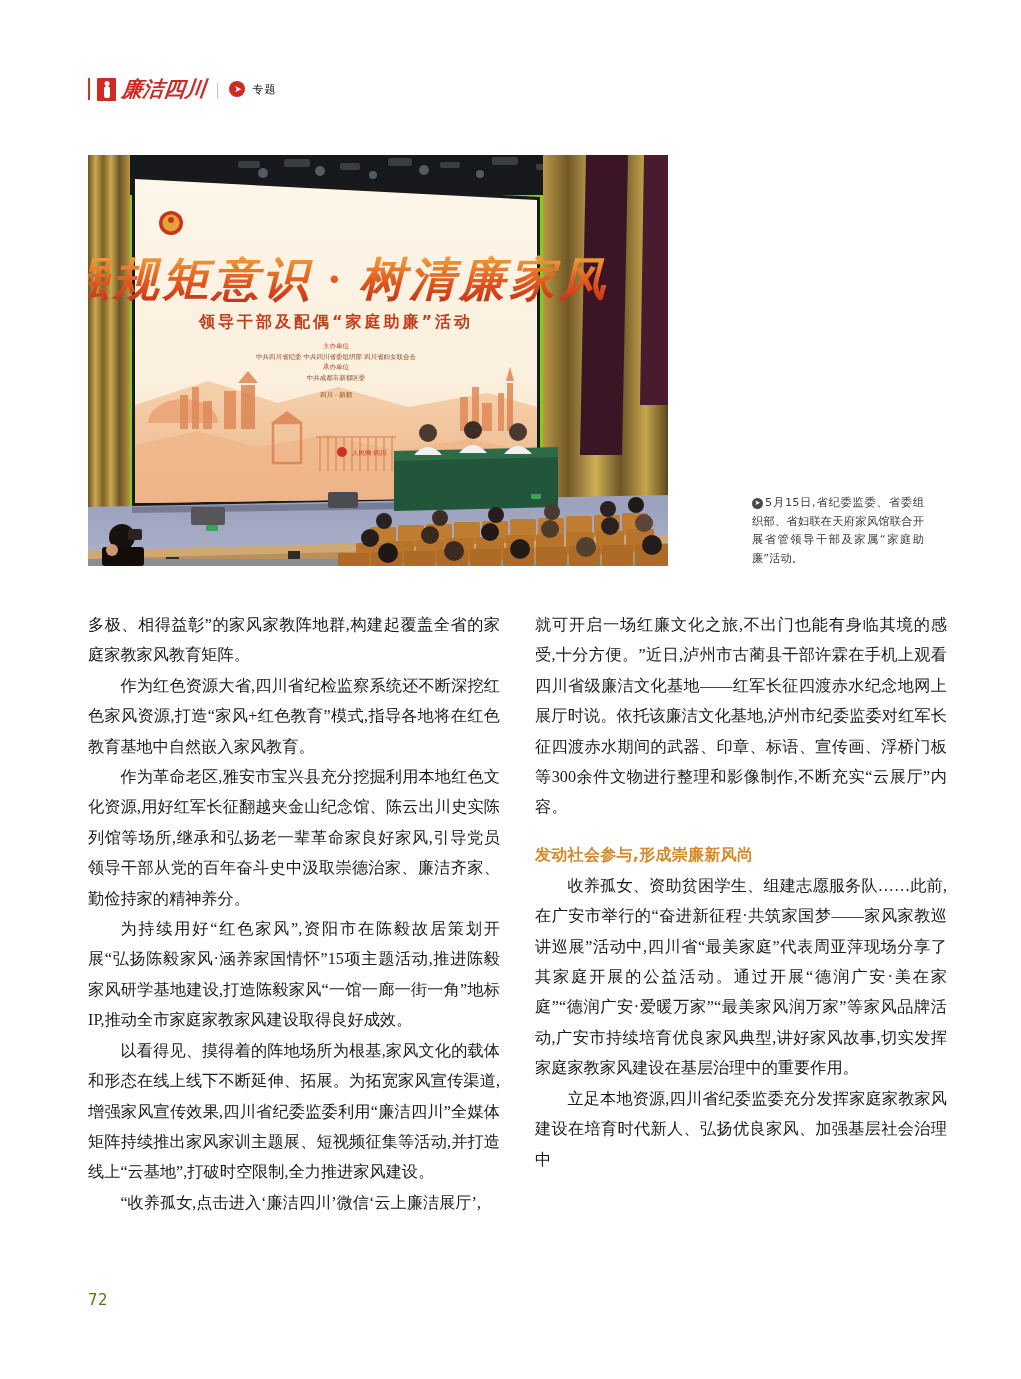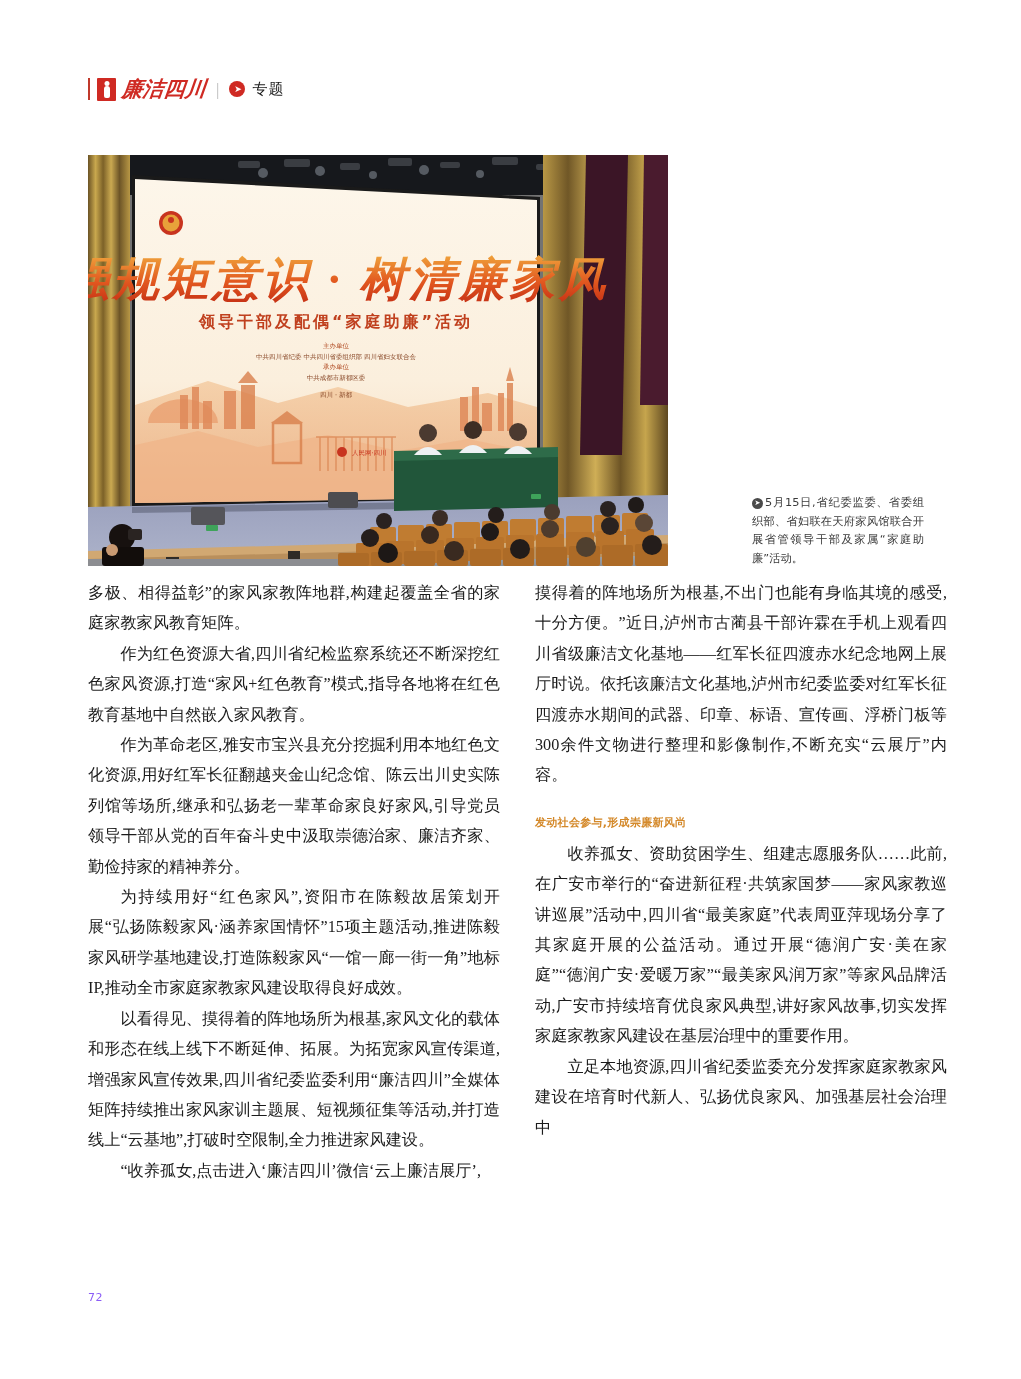--- a/index.html
+++ b/index.html
@@ -91,35 +91,35 @@
     justify-content: center;
     margin-right: 7px;
     flex: none;
     font-family: "DejaVu Sans", sans-serif;
     line-height: 1;
     padding-left: 1px;
     box-sizing: border-box;
   }
   .hdr-section {
     font-family: "DejaVu Sans", "Liberation Sans", sans-serif;
-    font-size: 15px;
+    font-size: 11px;
     color: #1a1a1a;
     letter-spacing: 1px;
     white-space: nowrap;
   }
 
   
   .photo {
     position: absolute;
     left: 88px;
     top: 155px;
     width: 580px;
     height: 411px;
     overflow: hidden;
-    background: #737373;
+    background: #84cc16;
   }
   .photo svg { display: block; }
 
   
   .caption {
     position: absolute;
     left: 752px;
     top: 494px;
     width: 172px;
     font-family: "DejaVu Sans", "Liberation Sans", sans-serif;
@@ -155,40 +155,40 @@
     text-justify: inter-ideograph;
     font-family: "Liberation Serif", "DejaVu Serif", serif;
   }
   .col-left  { left: 88px; }
   .col-right { left: 535px; }
 
   .col p {
     margin: 0;
     text-indent: 2em;
   }
-  .col p.noindent { text-indent: 0; }
+  .col p.noindent { text-indent: 0; margin-top: 32px; }
 
   .sec-heading {
     font-family: "DejaVu Sans", "Liberation Sans", sans-serif;
     font-weight: 700;
-    font-size: 11px;
+    font-size: 16px;
     color: #d4892a;
     margin: 18px 0 2px 0;
     line-height: 28px;
     letter-spacing: 0.3px;
   }
 
   
   .folio {
     position: absolute;
     left: 88px;
     top: 1291px;
     font-family: "DejaVu Sans", "Liberation Sans", sans-serif;
-    font-size: 11px;
-    color: #8b5cf6;
+    font-size: 15px;
+    color: #4d7c0f;
     letter-spacing: 0.5px;
   }
 </style>
 </head>
 <body>
 
 <div class="page-header">
   <span class="rule-bar"></span>
   <span class="brand-seal"></span>
   <span class="brand-script">廉洁四川</span>
@@ -449,19 +449,19 @@
 <div class="col col-left">
   <p class="noindent">多极、相得益彰”的家风家教阵地群,构建起覆盖全省的家庭家教家风教育矩阵。</p>
   <p>作为红色资源大省,四川省纪检监察系统还不断深挖红色家风资源,打造“家风+红色教育”模式,指导各地将在红色教育基地中自然嵌入家风教育。</p>
   <p>作为革命老区,雅安市宝兴县充分挖掘利用本地红色文化资源,用好红军长征翻越夹金山纪念馆、陈云出川史实陈列馆等场所,继承和弘扬老一辈革命家良好家风,引导党员领导干部从党的百年奋斗史中汲取崇德治家、廉洁齐家、勤俭持家的精神养分。</p>
   <p>为持续用好“红色家风”,资阳市在陈毅故居策划开展“弘扬陈毅家风·涵养家国情怀”15项主题活动,推进陈毅家风研学基地建设,打造陈毅家风“一馆一廊一街一角”地标IP,推动全市家庭家教家风建设取得良好成效。</p>
   <p>以看得见、摸得着的阵地场所为根基,家风文化的载体和形态在线上线下不断延伸、拓展。为拓宽家风宣传渠道,增强家风宣传效果,四川省纪委监委利用“廉洁四川”全媒体矩阵持续推出家风家训主题展、短视频征集等活动,并打造线上“云基地”,打破时空限制,全力推进家风建设。</p>
   <p>“收养孤女,点击进入‘廉洁四川’微信‘云上廉洁展厅’,</p>
 </div>
 
 <div class="col col-right">
-  <p class="noindent">摸得着的阵地场所为根基,不出门也能有身临其境的感受,十分方便。”近日,泸州市古蔺县干部许霖在手机上观看四川省级廉洁文化基地——红军长征四渡赤水纪念地网上展厅时说。依托该廉洁文化基地,泸州市纪委监委对红军长征四渡赤水期间的武器、印章、标语、宣传画、浮桥门板等300余件文物进行整理和影像制作,不断充实“云展厅”内容。</p>
+  <p class="noindent">就可开启一场红廉文化之旅,不出门也能有身临其境的感受,十分方便。”近日,泸州市古蔺县干部许霖在手机上观看四川省级廉洁文化基地——红军长征四渡赤水纪念地网上展厅时说。依托该廉洁文化基地,泸州市纪委监委对红军长征四渡赤水期间的武器、印章、标语、宣传画、浮桥门板等300余件文物进行整理和影像制作,不断充实“云展厅”内容。</p>
   <h2 class="sec-heading">发动社会参与,形成崇廉新风尚</h2>
   <p>收养孤女、资助贫困学生、组建志愿服务队……此前,在广安市举行的“奋进新征程·共筑家国梦——家风家教巡讲巡展”活动中,四川省“最美家庭”代表周亚萍现场分享了其家庭开展的公益活动。通过开展“德润广安·美在家庭”“德润广安·爱暖万家”“最美家风润万家”等家风品牌活动,广安市持续培育优良家风典型,讲好家风故事,切实发挥家庭家教家风建设在基层治理中的重要作用。</p>
   <p>立足本地资源,四川省纪委监委充分发挥家庭家教家风建设在培育时代新人、弘扬优良家风、加强基层社会治理中</p>
 </div>
 
 <div class="folio">72</div>
 
 </body></html>

